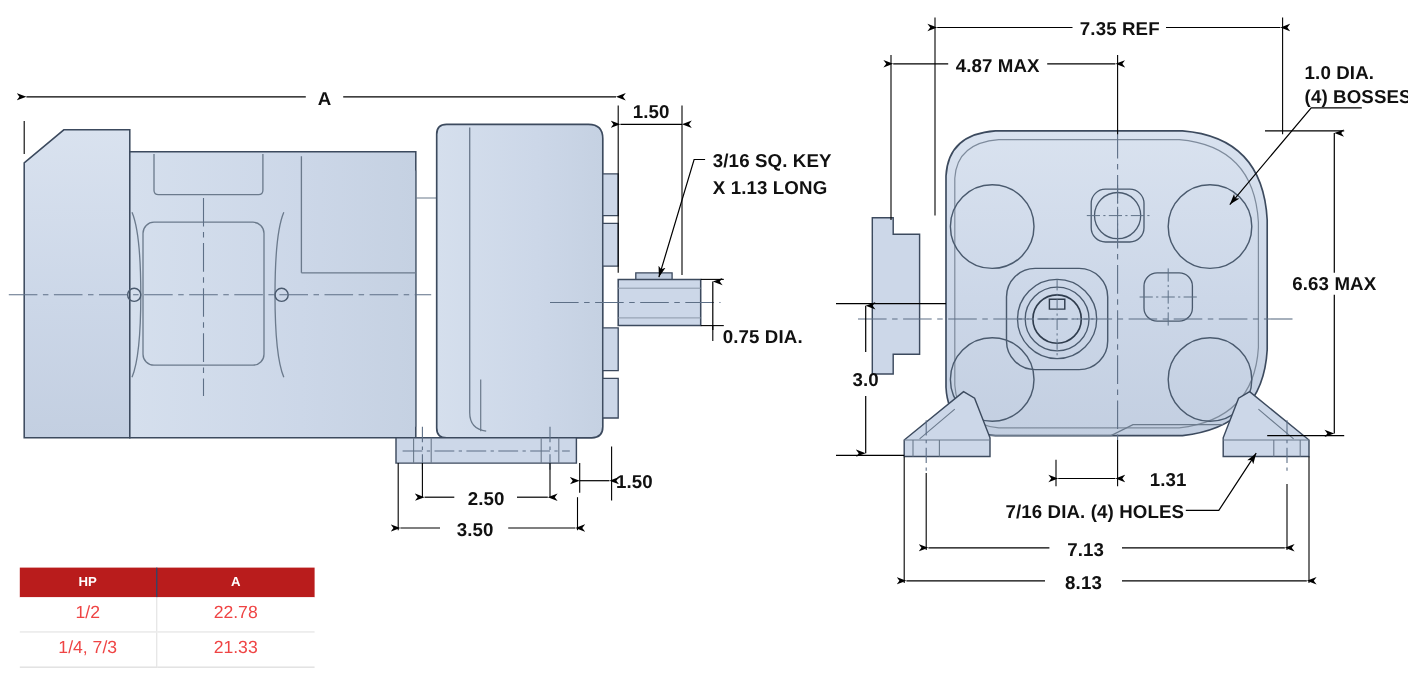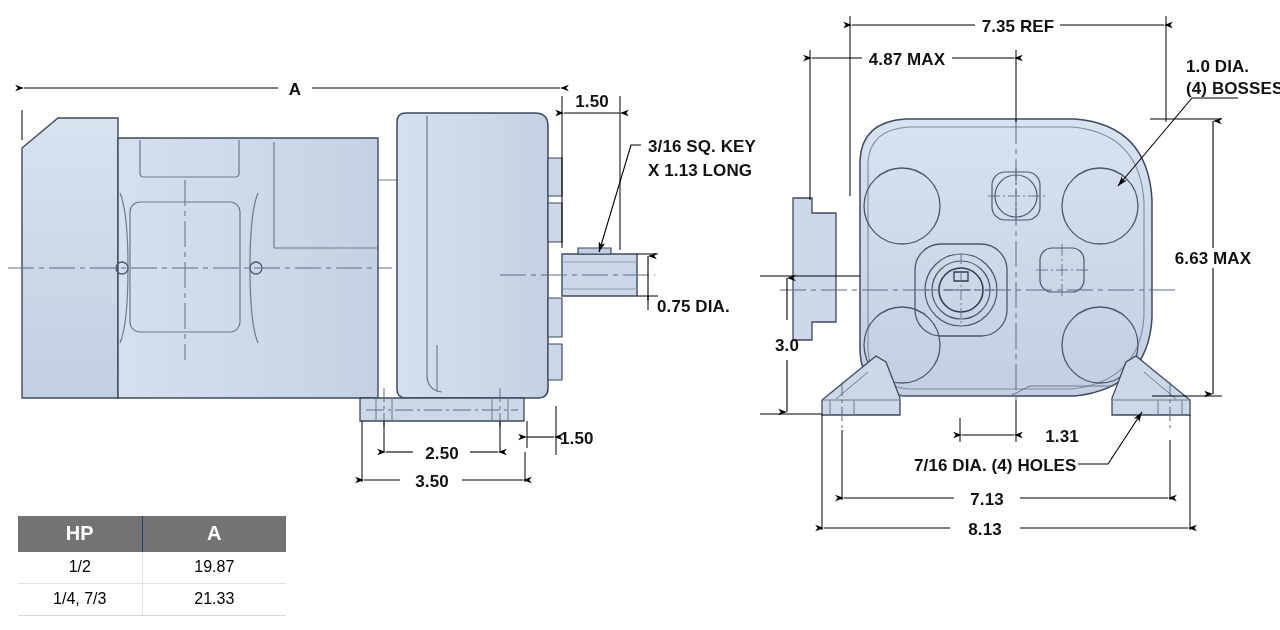--- a/index.html
+++ b/index.html
@@ -7,23 +7,23 @@
        font-family:"Liberation Sans",sans-serif;color:#111111;}
   #stage{position:absolute;left:0;top:0;width:1280px;height:630px;}
   svg#dwg{position:absolute;left:0;top:0;width:1280px;height:630px;}
 
   .dimtext{font-family:"Liberation Sans",sans-serif;font-size:17px;fill:#111111;
            font-weight:600;letter-spacing:.1px;}
 
   
   #spec-table{position:absolute;left:18px;top:516px;width:268px;
               border-collapse:collapse;font-size:16px;}
-  #spec-table th{background:#737373;color:#ffffff;font-weight:bold;
-                 padding:6px 0 7px 0;text-align:center;font-size:20px;}
-  #spec-table td{padding:6px 0 7px 0;text-align:center;color:#000000;
+  #spec-table th{background:#b91c1c;color:#ffffff;font-weight:bold;
+                 padding:6px 0 7px 0;text-align:center;font-size:12px;}
+  #spec-table td{padding:6px 0 7px 0;text-align:center;color:#ef4444;
                  background:#ffffff;font-size:16px;}
   #spec-table tr.row-a td{border-bottom:1px solid #e2e2e2;}
   #spec-table tr.row-b td{border-bottom:1px solid #d8d8d8;}
   #spec-table th.c0,#spec-table td.c0{width:124px;}
   #spec-table th.c1,#spec-table td.c1{width:144px;border-left:1px solid #e2e2e2;}
   #spec-table th.c1{border-left:1px solid #14466f;}
 </style>
 </head>
 <body>
 
@@ -284,21 +284,21 @@
 <table id="spec-table">
   <thead>
     <tr>
       <th class="c0">HP</th>
       <th class="c1">A</th>
     </tr>
   </thead>
   <tbody>
     <tr class="row-a">
       <td class="c0">1/2</td>
-      <td class="c1">19.87</td>
+      <td class="c1">22.78</td>
     </tr>
     <tr class="row-b">
       <td class="c0">1/4, 7/3</td>
       <td class="c1">21.33</td>
     </tr>
   </tbody>
 </table>
 
 </div>
 

